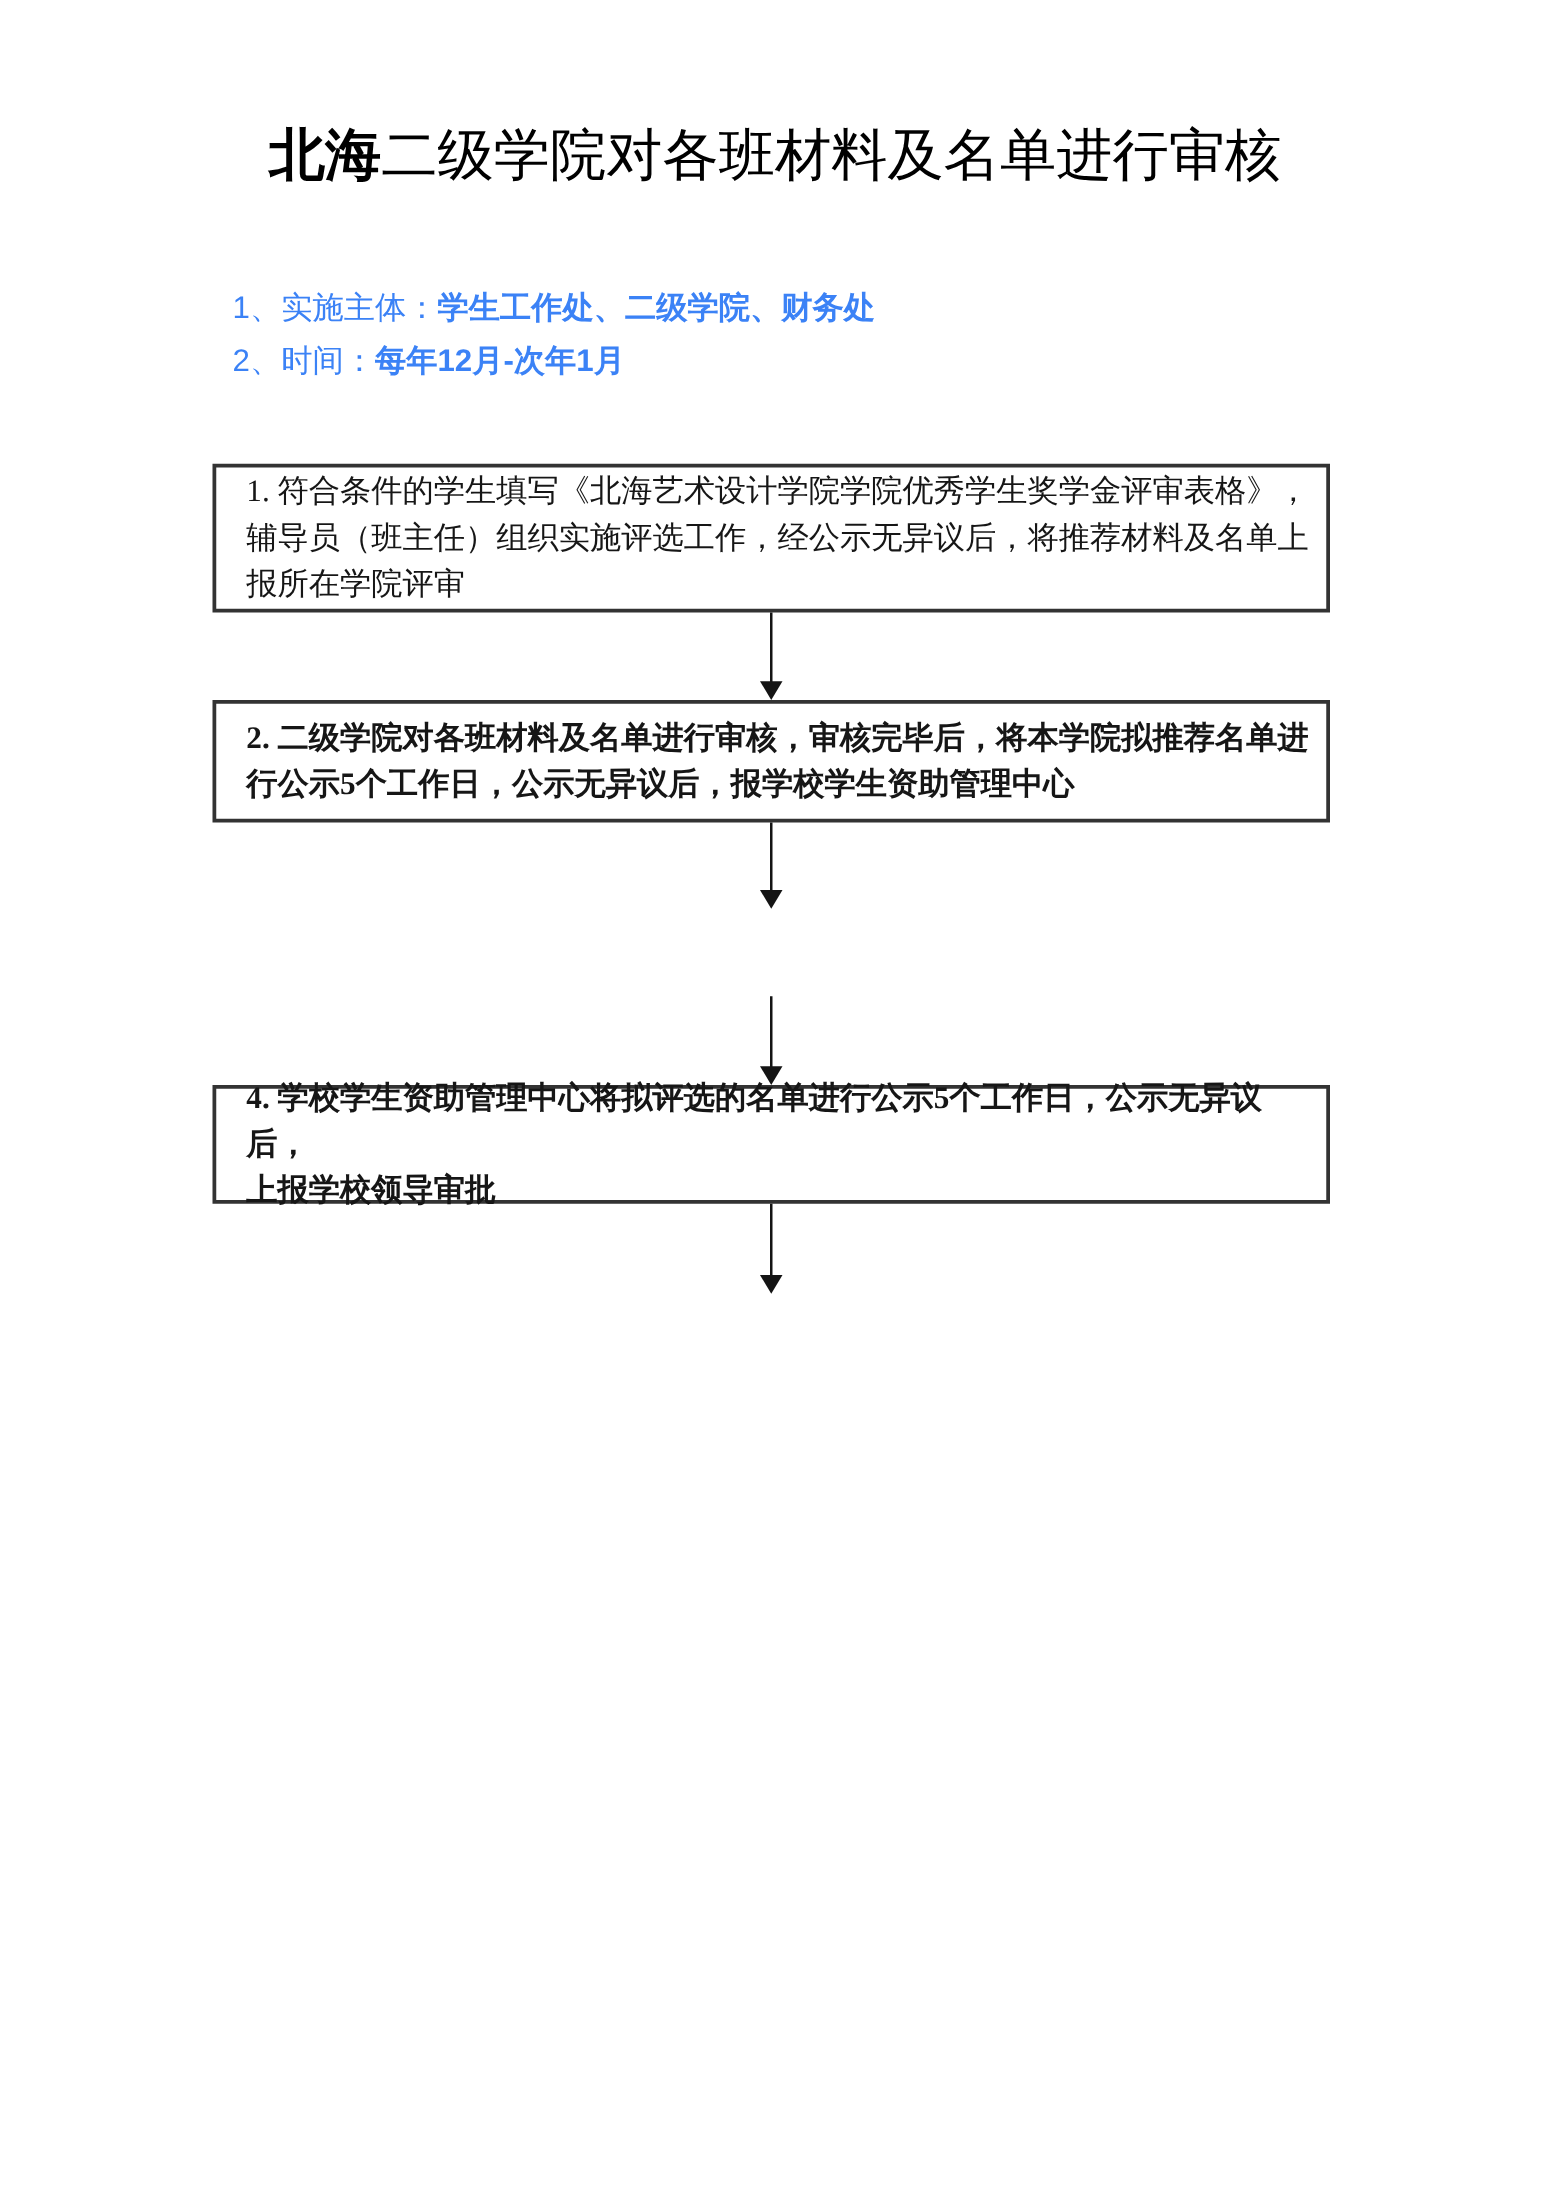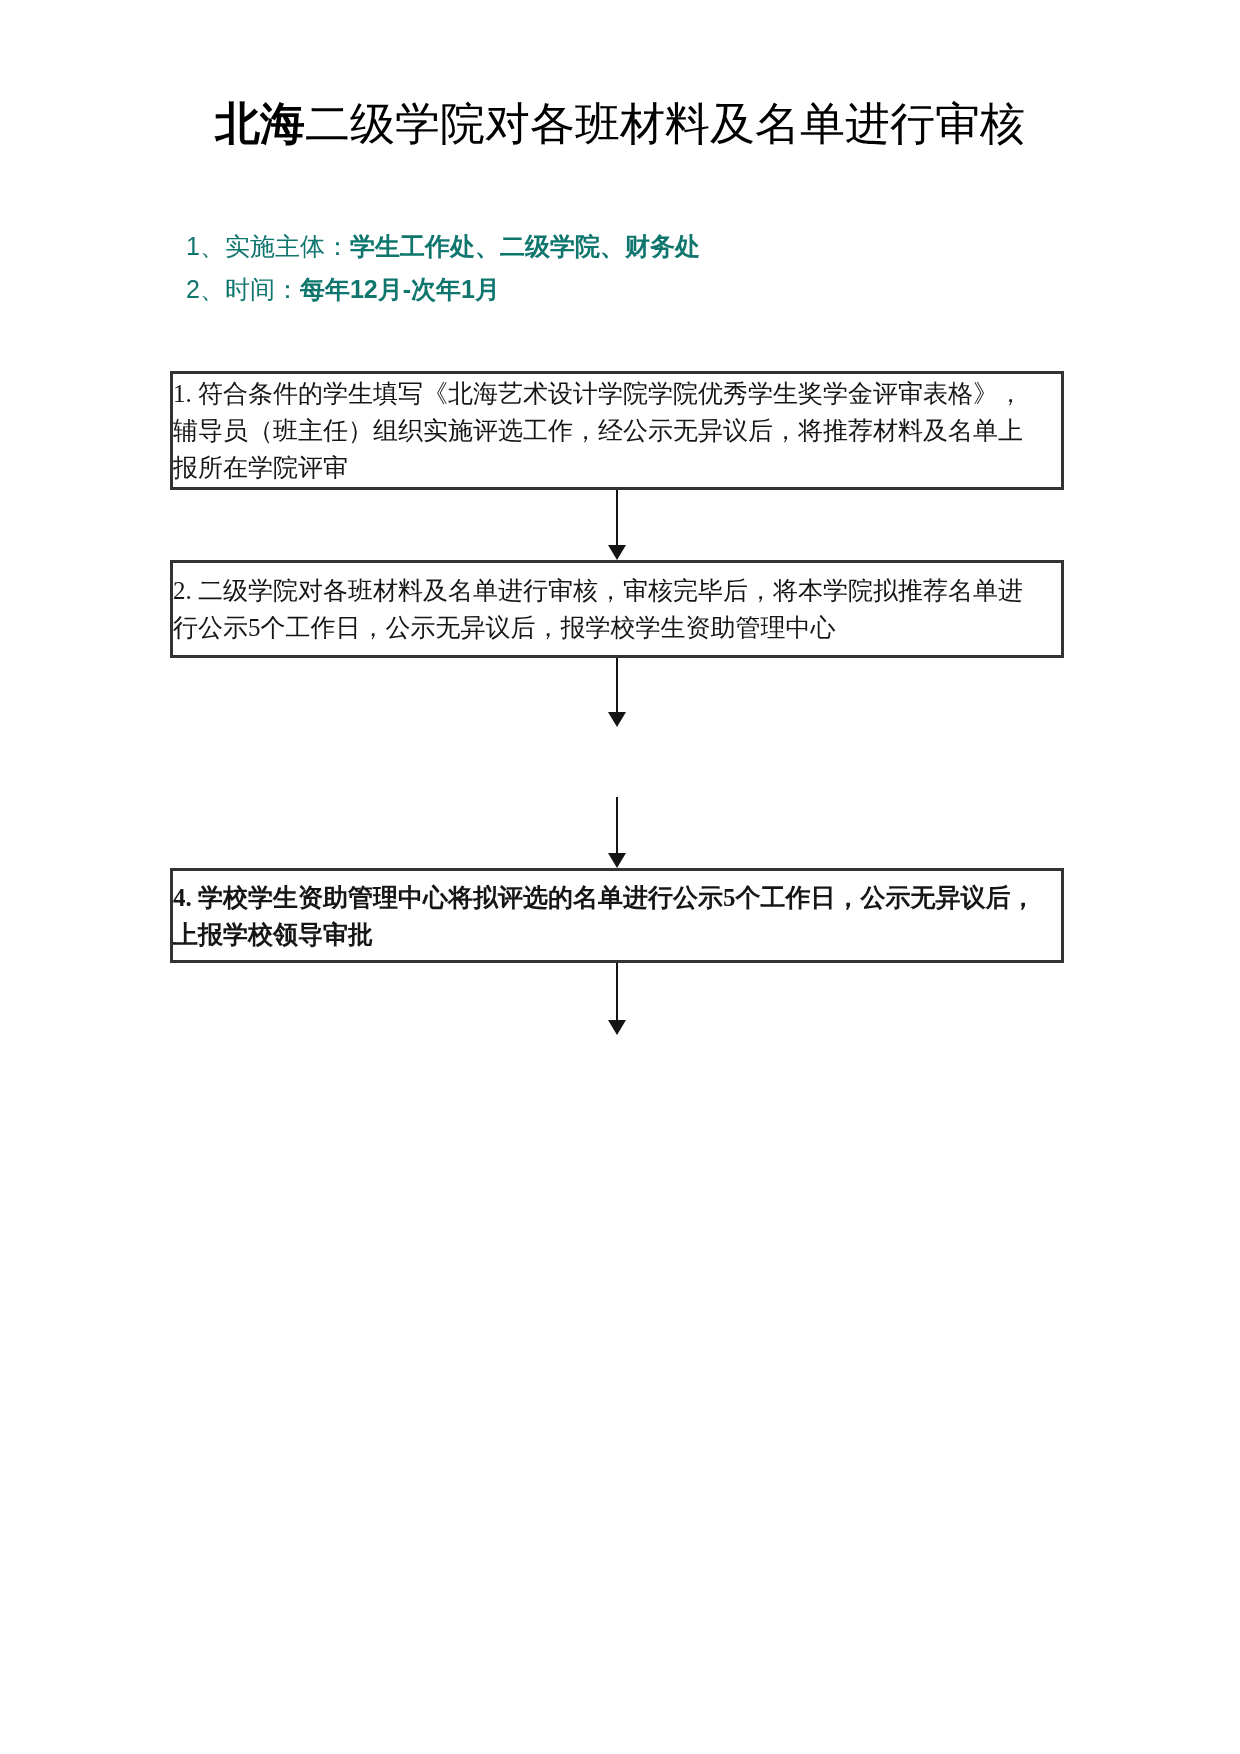--- a/index.html
+++ b/index.html
@@ -15,42 +15,42 @@
   .doc-title {
     position:absolute; top:97px; left:0; width:100%;
     margin:0; text-align:center;
     font-size:45px; font-weight:400; line-height:1.2;
     color:#000;
   }
   .title-strong { font-weight:700; }
   .intro {
     position:absolute; left:186px; margin:0;
     font-size:25px; font-weight:400; line-height:30px;
-    color:#0f766e;
+    color:#3b82f6;
   }
   .intro-strong { font-weight:700; }
   .intro-1 { top:231px; }
   .intro-2 { top:274px; }
 
   .box {
     position:absolute; left:170px; width:894px;
     box-sizing:border-box;
     border:3px solid #333333;
     background:#ffffff;
     display:flex; align-items:center;
     font-family:"Liberation Serif", serif;
     font-size:25px; line-height:37px;
     color:#161616;
   }
-  .box-text { white-space:pre-line; padding:0 10px 0 0; }
+  .box-text { white-space:pre-line; padding:0 10px 0 24px; }
   .box-center { justify-content:center; }
   .box-center .box-text { text-align:center; padding:0 10px; }
 
   .box-1 { top:371px; height:119px; }
-  .box-2 { top:560px; height:98px; }
+  .box-2 { top:560px; height:98px;font-weight:bold; }
   .box-3 { top:727px; height:70px; }
   .box-4 { top:868px; height:95px;font-weight:bold; }
   .box-5 { top:1035px; height:72px; }
 
   .arrow { position:absolute; left:170px; width:894px; }
   .arrow::before {
     content:""; position:absolute; left:50%; margin-left:-1px;
     top:0; bottom:13px; width:2px; background:#141414;
   }
   .arrow::after {

